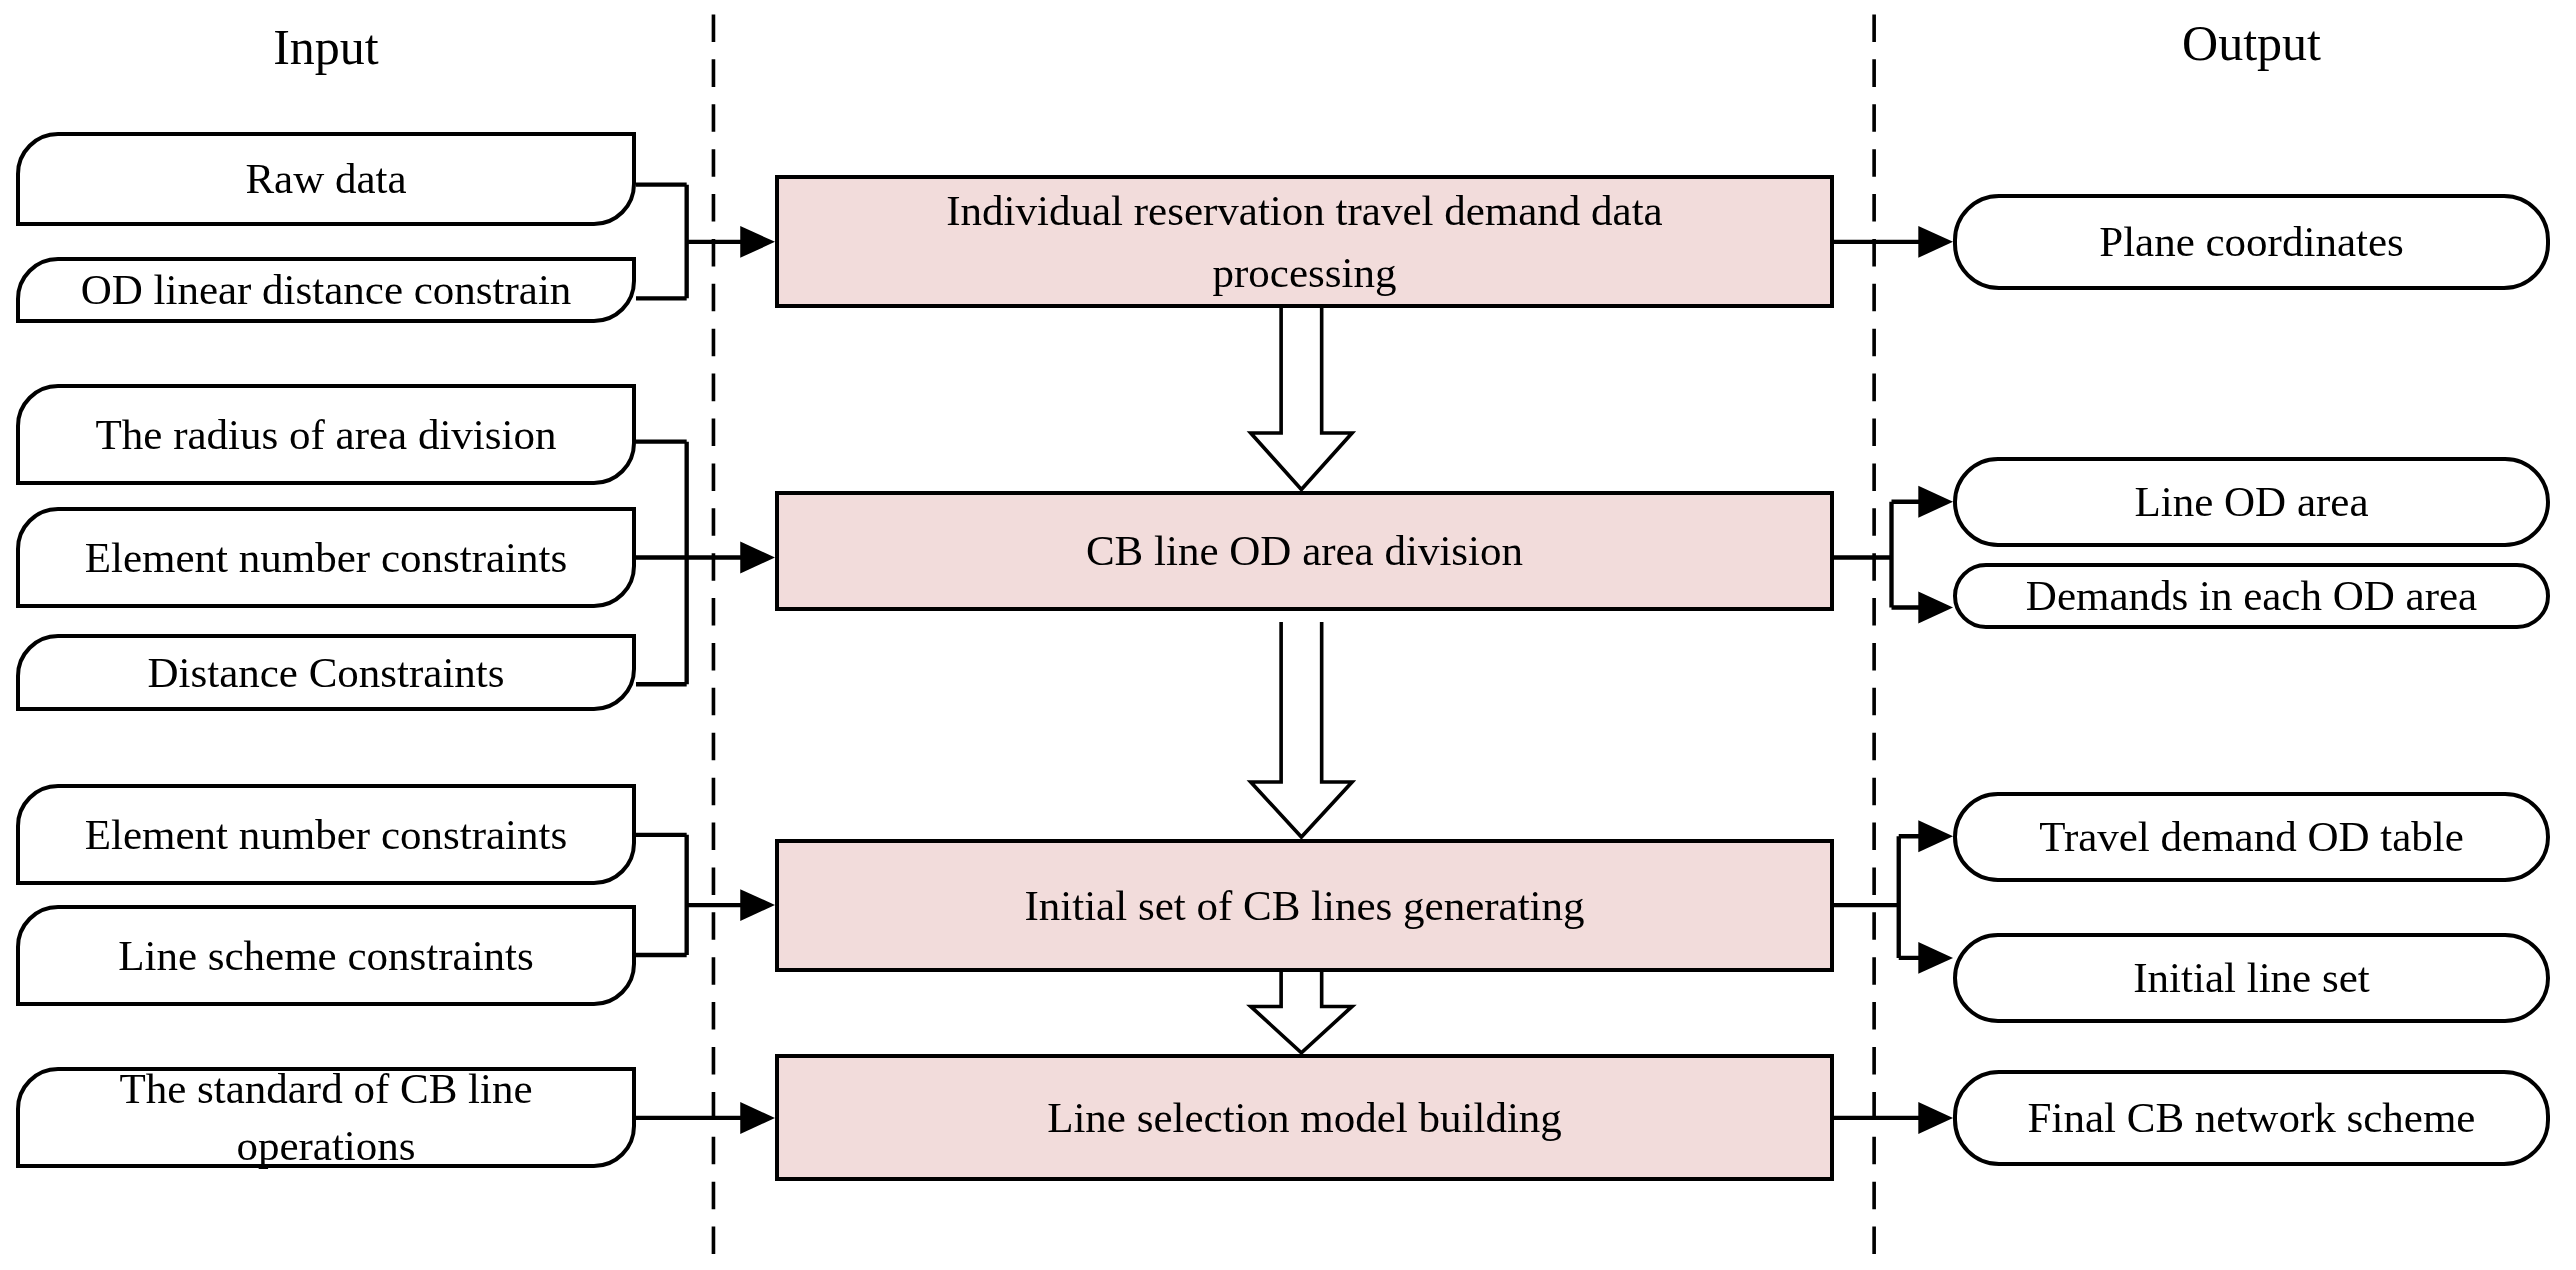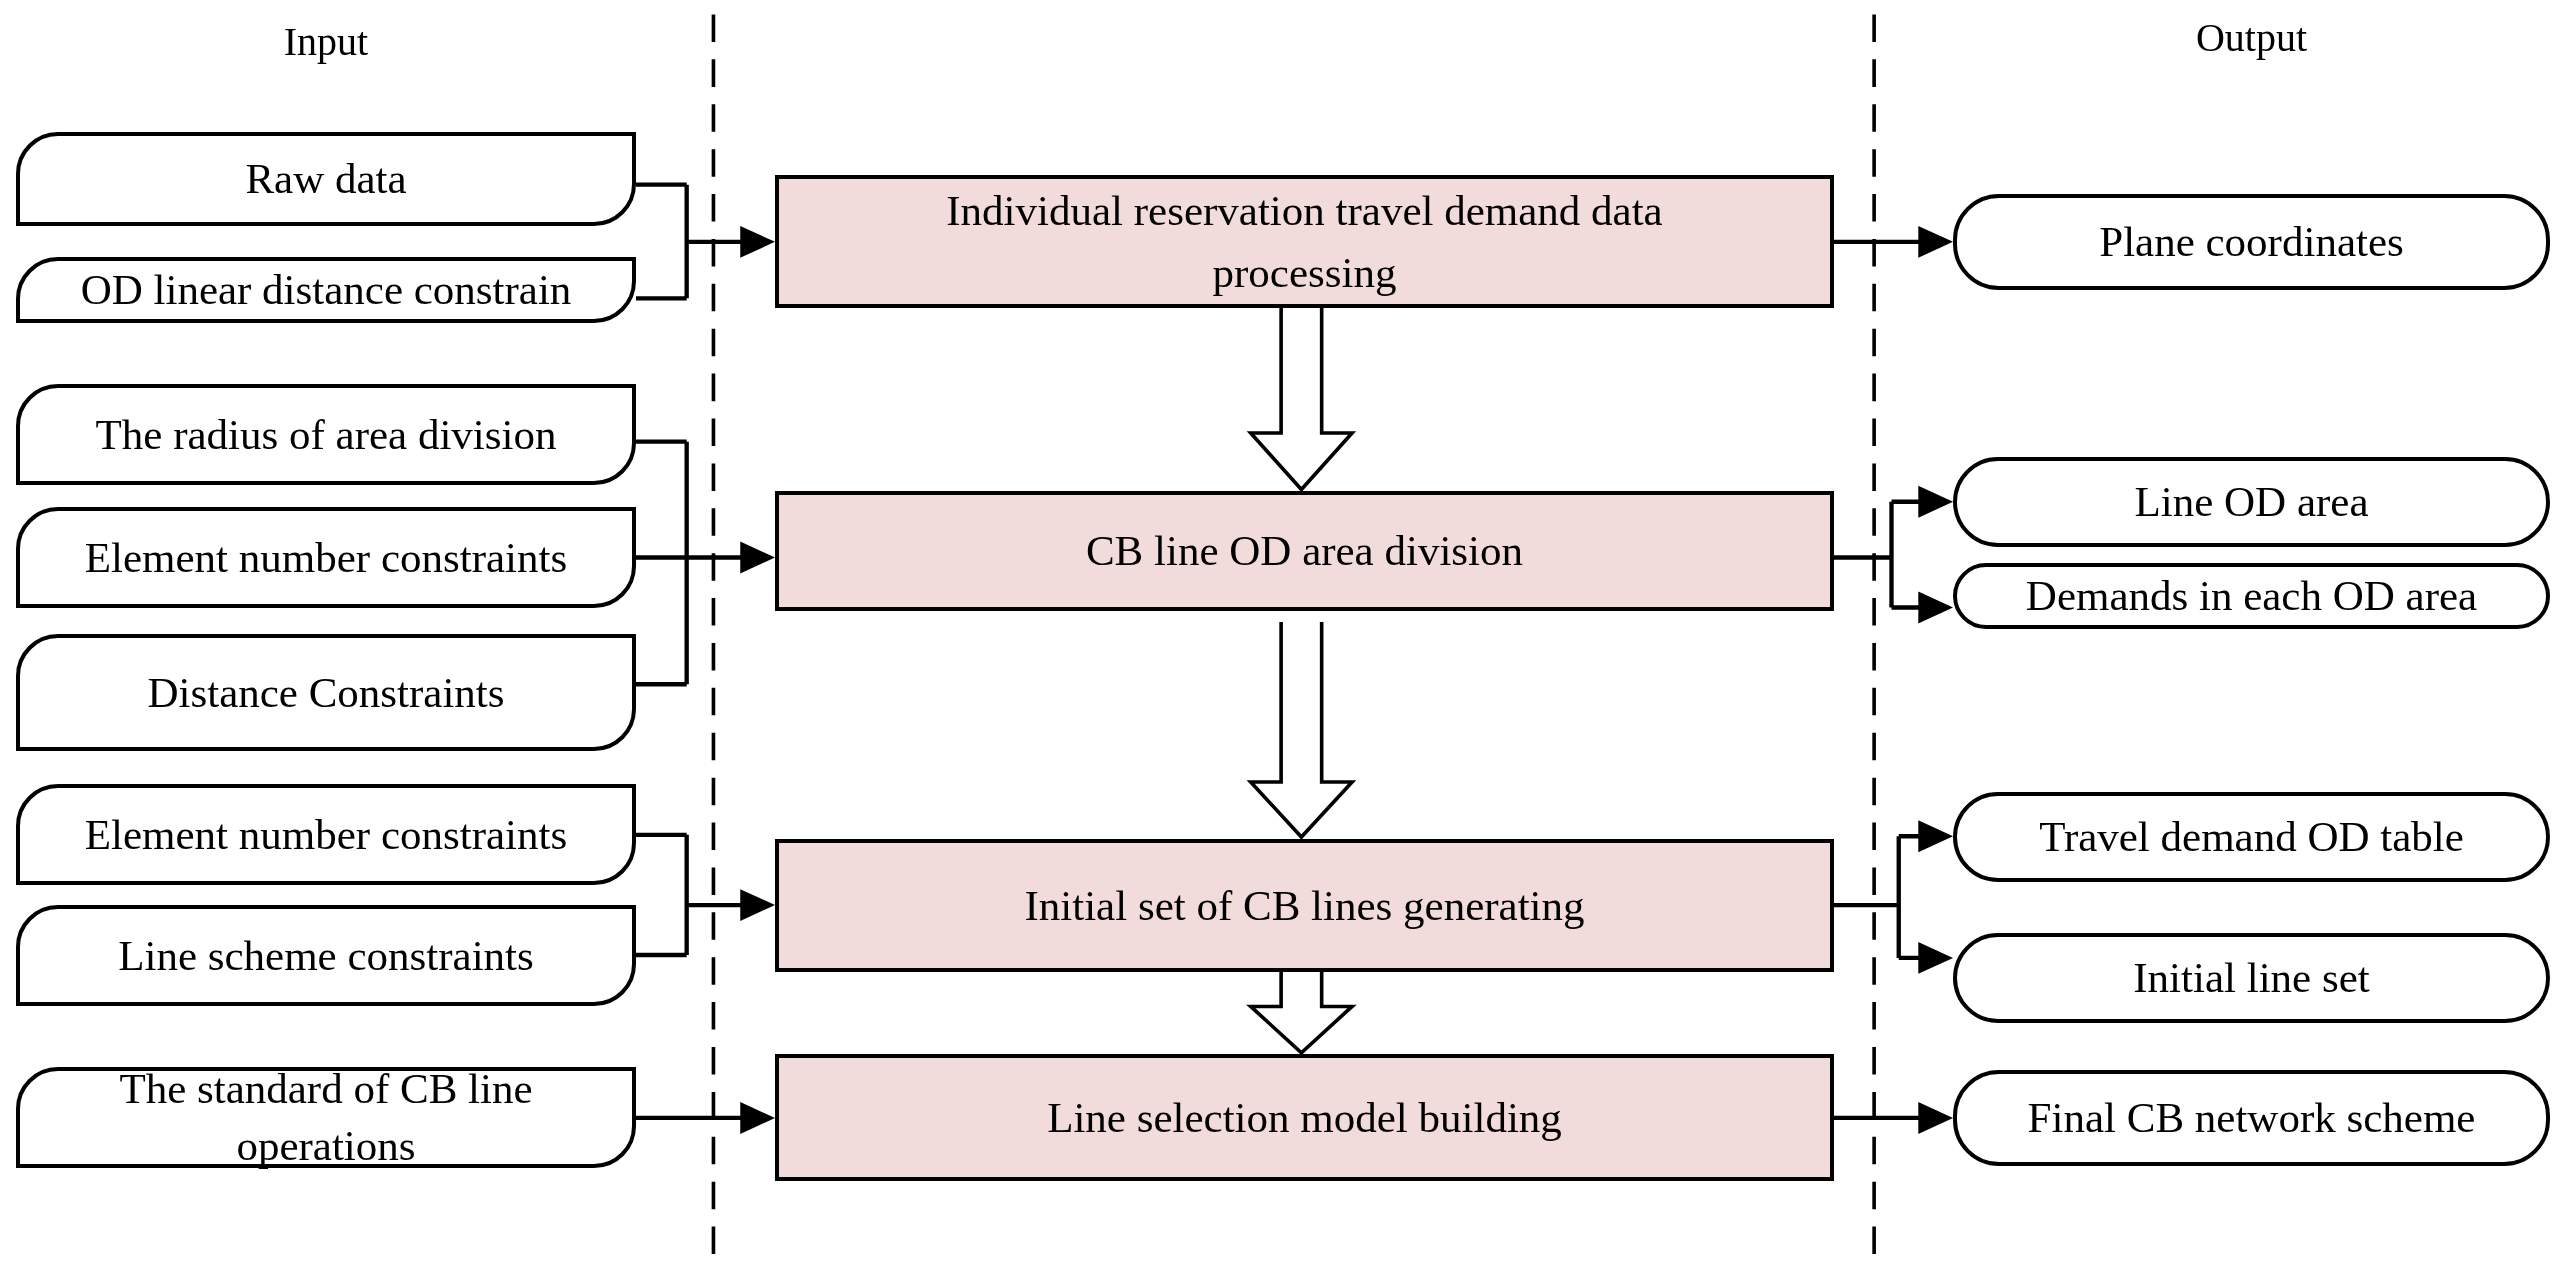--- a/index.html
+++ b/index.html
@@ -7,21 +7,21 @@
     position:relative;
     width:2576px;height:1270px;
     background:#ffffff;
     font-family:"Liberation Serif", serif;
     color:#000;
     overflow:hidden;
   }
   .layer{position:absolute;left:0;top:0;width:2576px;height:1270px;}
   .col-title{
     position:absolute;
-    font-size:40px;
+    font-size:50px;
     text-align:center;
     line-height:1.1;
   }
   .node{
     position:absolute;
     display:flex;align-items:center;justify-content:center;
     text-align:center;
     font-size:43px;
     line-height:1.42;
     box-sizing:border-box;
@@ -113,21 +113,21 @@
   </div>
   <div class="node inbox" style="top:257px;height:66px;">
     <span class="lbl">OD linear distance constrain</span>
   </div>
   <div class="node inbox" style="top:384px;height:101px;">
     <span class="lbl">The radius of area division</span>
   </div>
   <div class="node inbox" style="top:507px;height:101px;">
     <span class="lbl">Element number constraints</span>
   </div>
-  <div class="node inbox" style="top:634px;height:117px;justify-content:center;">
+  <div class="node inbox" style="top:634px;height:77px;justify-content:center;">
     <span class="lbl">Distance Constraints</span>
   </div>
   <div class="node inbox" style="top:784px;height:101px;">
     <span class="lbl">Element number constraints</span>
   </div>
   <div class="node inbox" style="top:905px;height:101px;">
     <span class="lbl">Line scheme constraints</span>
   </div>
   <div class="node inbox two-line" style="top:1067px;height:101px;line-height:1.32;">
     <span class="lbl">The standard of CB line operations</span>

